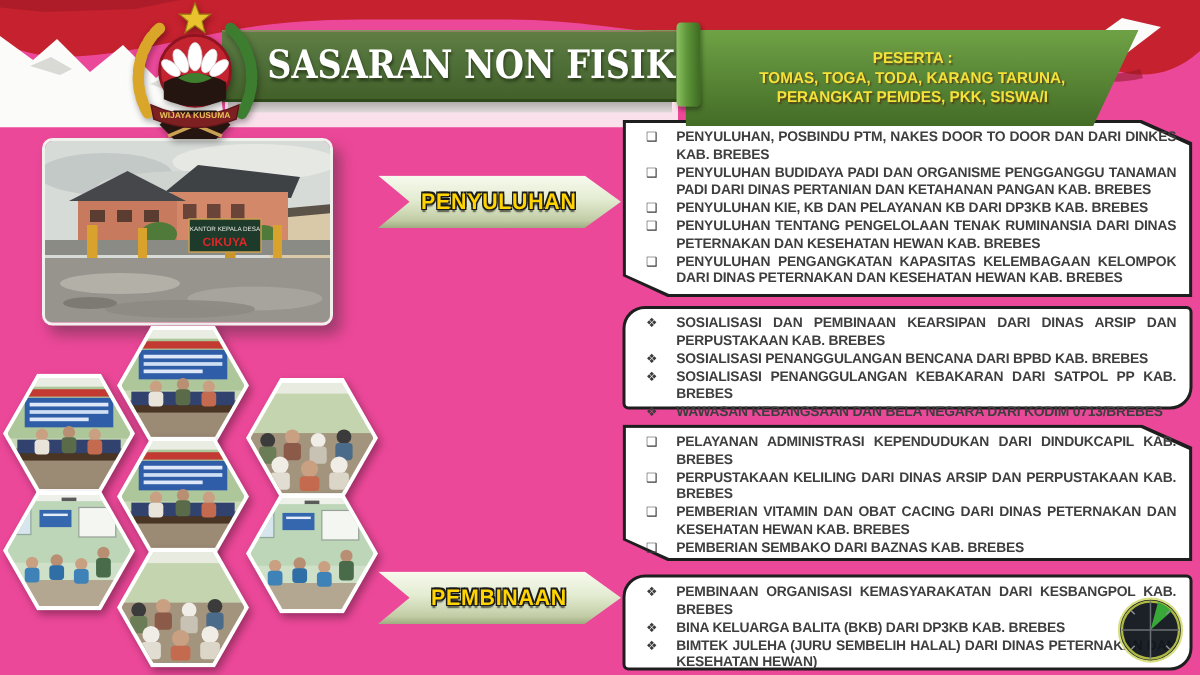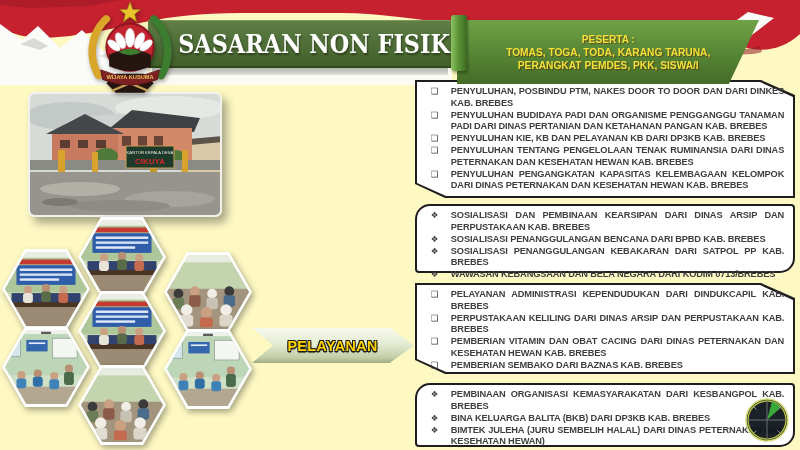--- a/index.html
+++ b/index.html
@@ -1,18 +1,18 @@
 <!DOCTYPE html>
 <html><head>
 <meta charset="utf-8">
 <style>
   html,body{margin:0;padding:0;background:#e9e9e7;}
   .slide{
     position:relative;width:800px;height:450px;overflow:hidden;
-    background:#fef9c3;font-family:"Liberation Sans",sans-serif;
+    background:#ec4899;font-family:"Liberation Sans",sans-serif;
     -webkit-font-smoothing:antialiased;
   }
   .abs{position:absolute;}
 
   
   .hdr-svg{left:0;top:0;width:800px;height:85px;}
 
   .title-banner{
     left:148px;top:20px;width:312px;height:48px;z-index:3;
     background:linear-gradient(180deg,#617f44 0%,#50703a 45%,#436029 100%);
@@ -289,22 +289,25 @@
   </div>
   <div class="abs hex" style="left:78px;top:365px">
     <div class="hex-out"></div>
       <div class="hex-in">
         <svg>
           <use href="#sceneC"></use>
         </svg>
       </div>
   </div>
 
-  <div class="abs arrow" style="left:252px;top:328px">
-    <span>PELAYANAN</span>
+  <div class="abs arrow" style="left:252px;top:117px">
+    <span>PENYULUHAN</span>
+  </div>
+  <div class="abs arrow" style="left:252px;top:381px">
+    <span>PEMBINAAN</span>
   </div>
 
   <div class="abs ibox snip" style="top:80px;height:118px">
     <div class="frame"></div>
       <div class="inner"></div>
     <div class="txt-wrap">
         <ul>
           <li>
             <span class="blt">❑</span>
             <span class="itx">PENYULUHAN, POSBINDU PTM, NAKES DOOR TO DOOR DAN DARI DINKES KAB. BREBES</span>

